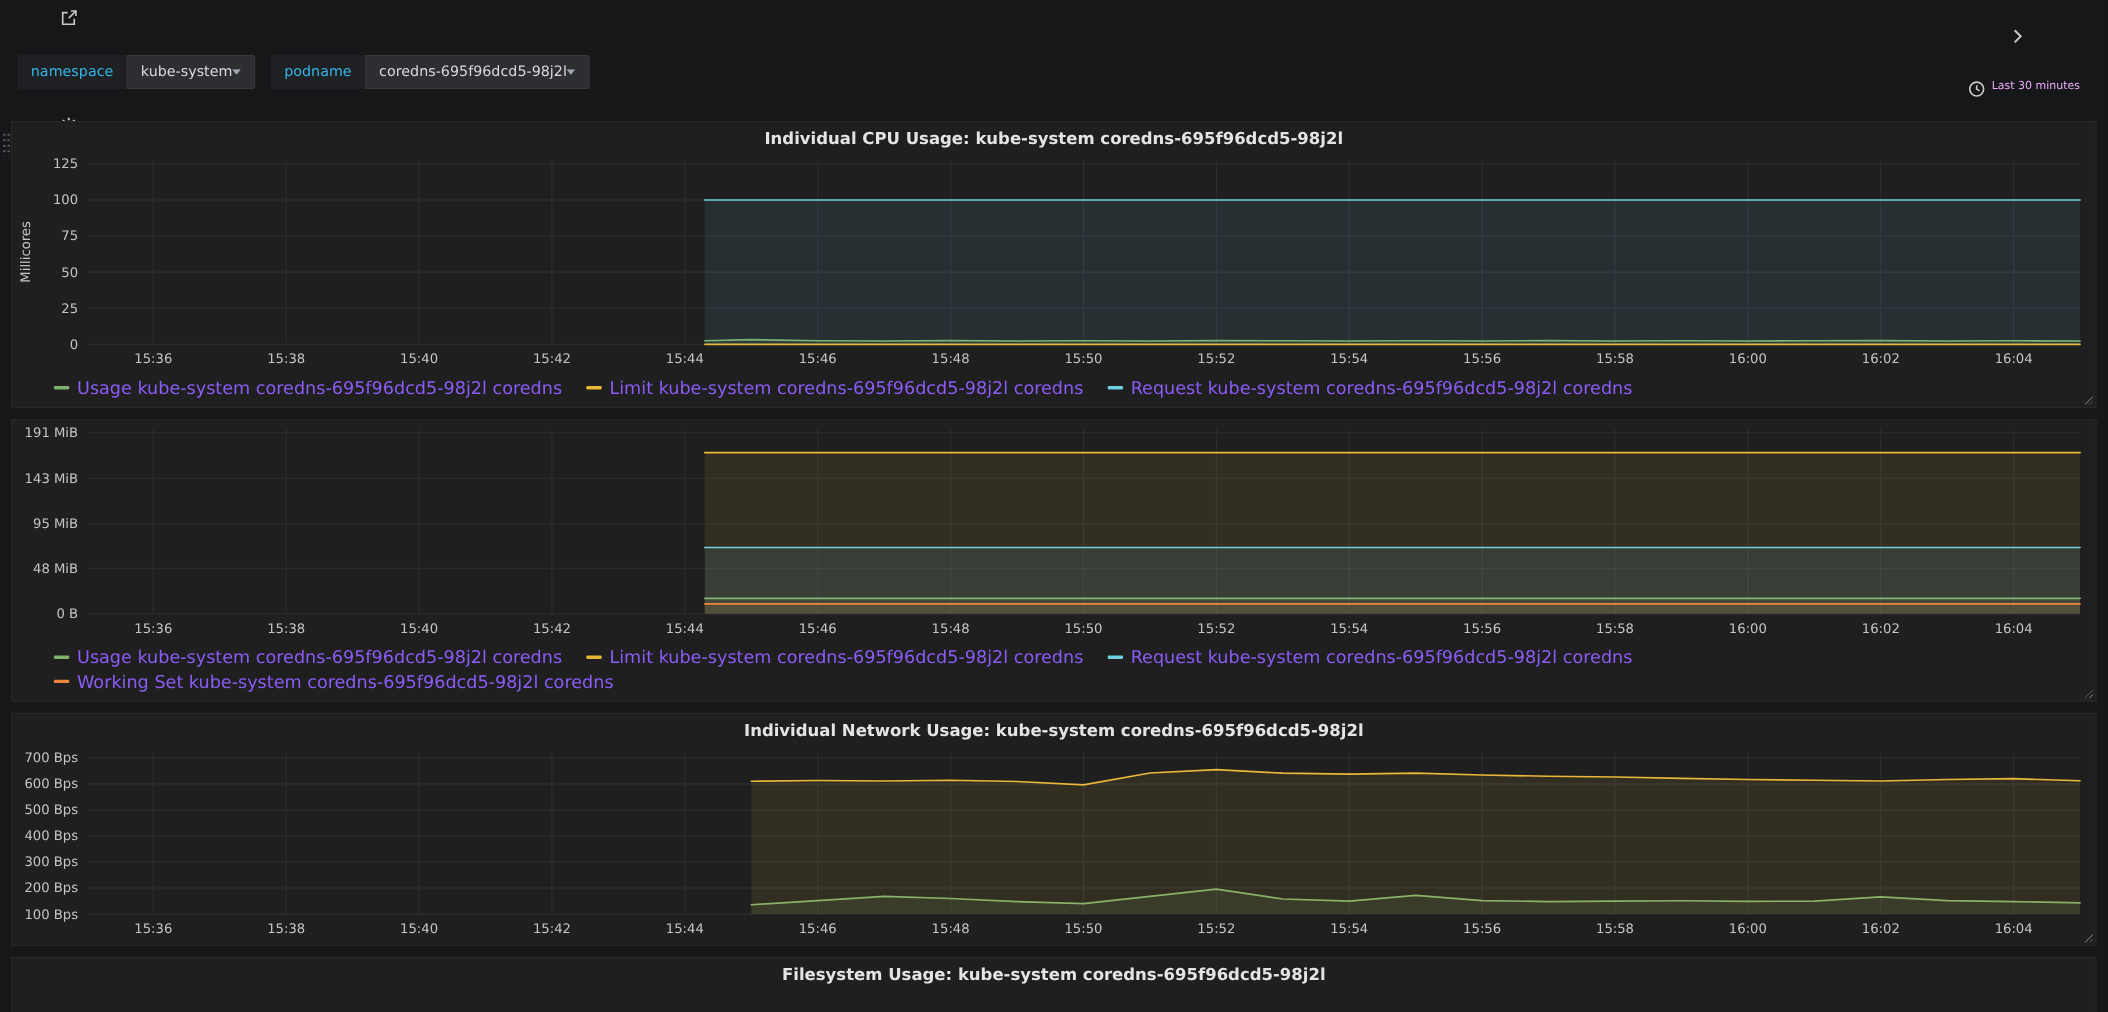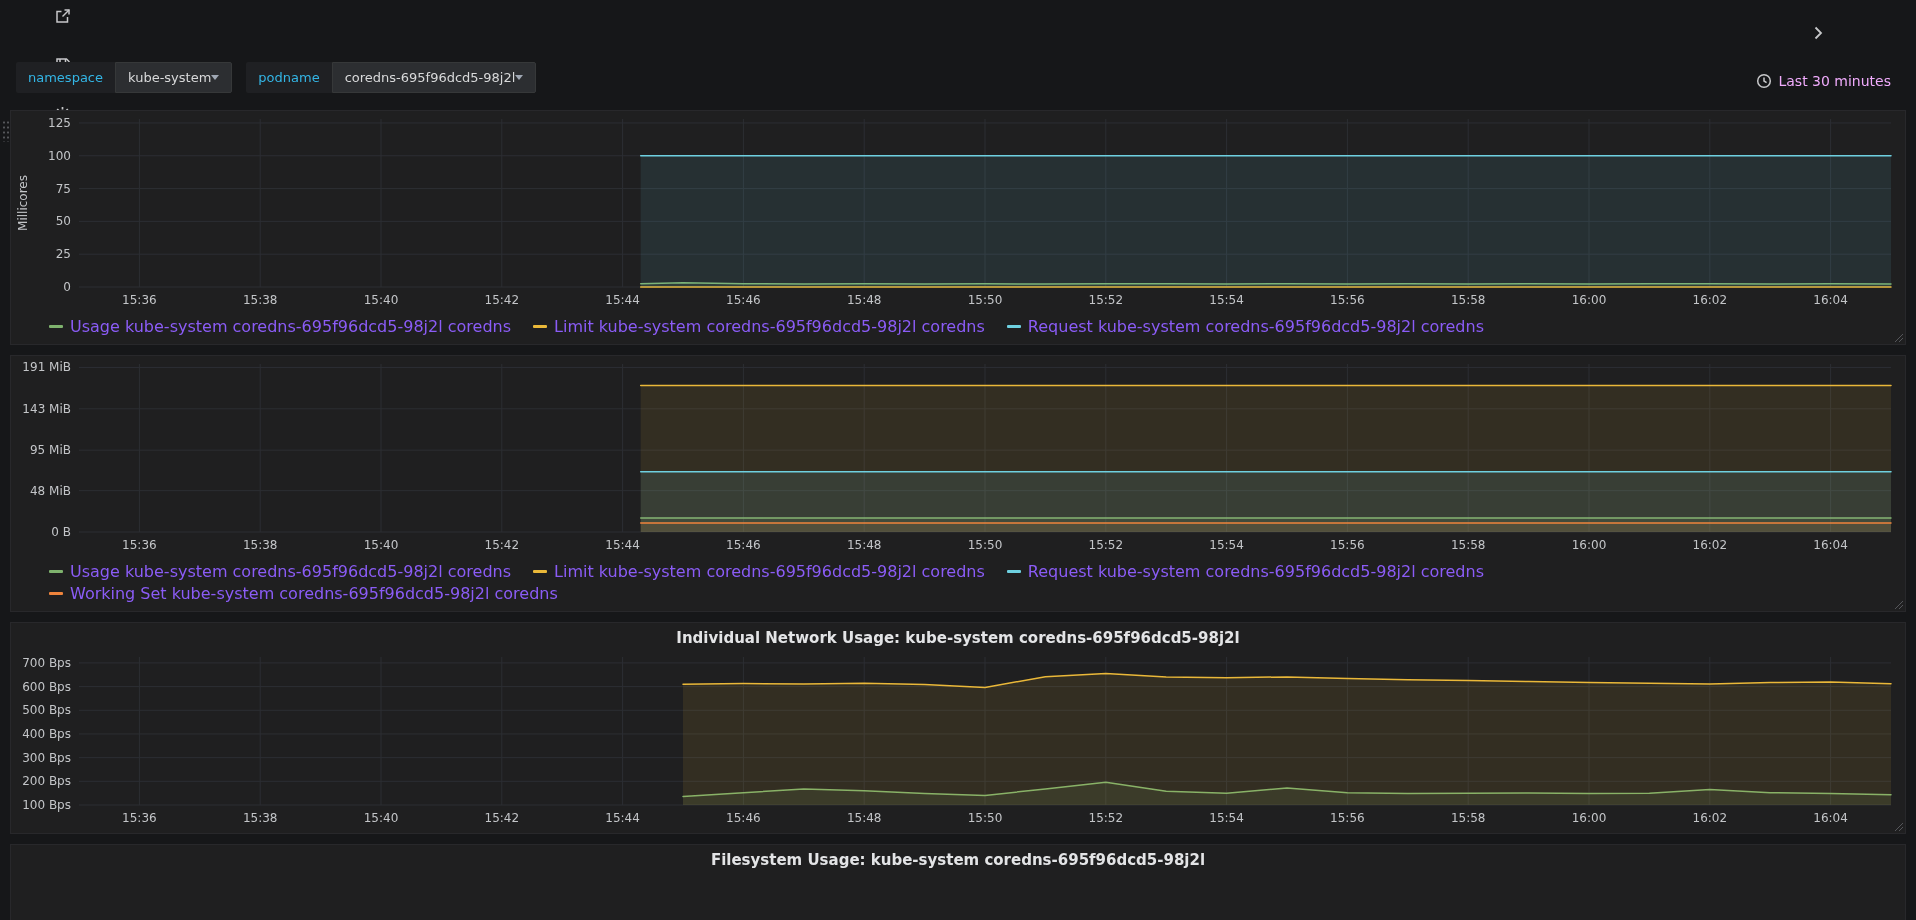--- a/index.html
+++ b/index.html
@@ -24,21 +24,21 @@
   }
   .nav-btn {
     background:none; border:none; padding:8px 9px; cursor:pointer; display:flex;
     align-items:flex-start; gap:6px; color:#f0abfc; font-size:13.5px;
     font-family:"DejaVu Sans","Liberation Sans",sans-serif;
     margin-top:17px;
   }
 
   
   .submenu {
-    height:54px; display:flex; align-items:center; gap:14px; padding:0 16px;
+    height:54px; display:flex; align-items:flex-start; gap:14px; padding:0 16px;
   }
   .variable { display:flex; align-items:stretch; }
   .var-label {
     display:flex; align-items:center; padding:7px 12px; background:#1f2023;
     color:#33b5e5; font-size:13px; border-radius:2px 0 0 2px;
   }
   .var-value {
     display:flex; align-items:center; gap:0; padding:7px 12px; background:#2c2e31;
     border:1px solid #363839; color:#d8d9da; font-size:13px; cursor:pointer;
     border-radius:0 2px 2px 0;
@@ -169,21 +169,21 @@
           </svg>
       </span>
     </button>
     <button class="nav-btn" style="margin-left:10px">
       <span class="icon">
         <svg width="16" height="16" viewBox="0 0 16 16" fill="none" stroke="#c7c8ca" stroke-width="1.5">
           <circle cx="8" cy="8" r="6.3"></circle>
             <path d="M8 4.5V8l2.6 1.6"></path>
         </svg>
       </span>
-      <span style="font-size:14px">Last 30 minutes</span>
+      <span style="font-size:10px">Last 30 minutes</span>
     </button>
     <button class="nav-btn" style="margin-left:14px">
       <span class="icon">
         <svg width="16" height="16" viewBox="0 0 16 16" fill="none" stroke="#c7c8ca" stroke-width="1.6">
           <path d="M13.6 8a5.6 5.6 0 1 1-1.7-4"></path>
           <path d="M13.9 1.6v3.2h-3.2" stroke-width="1.4"></path>
         </svg>
       </span>
     </button>
   </div>
@@ -211,20 +211,21 @@
           </svg>
       </span>
     </span>
   </div>
 </div>
 
 <div class="dashboard">
   <div class="row-drag-handle"></div>
 
   <div class="panel">
+    <div class="panel-title">Individual CPU Usage: kube-system coredns-695f96dcd5-98j2l</div>
     <div class="chart"><svg width="1894" height="200">
           <line x1="68" x2="1880" y1="176" y2="176" class="grid"></line>
           <text x="60" y="180" class="tick" text-anchor="end">0</text>
           <line x1="68" x2="1880" y1="143.1875" y2="143.1875" class="grid"></line>
           <text x="60" y="147.1875" class="tick" text-anchor="end">25</text>
           <line x1="68" x2="1880" y1="110.375" y2="110.375" class="grid"></line>
           <text x="60" y="114.375" class="tick" text-anchor="end">50</text>
           <line x1="68" x2="1880" y1="77.5625" y2="77.5625" class="grid"></line>
           <text x="60" y="81.5625" class="tick" text-anchor="end">75</text>
           <line x1="68" x2="1880" y1="44.75" y2="44.75" class="grid"></line>

